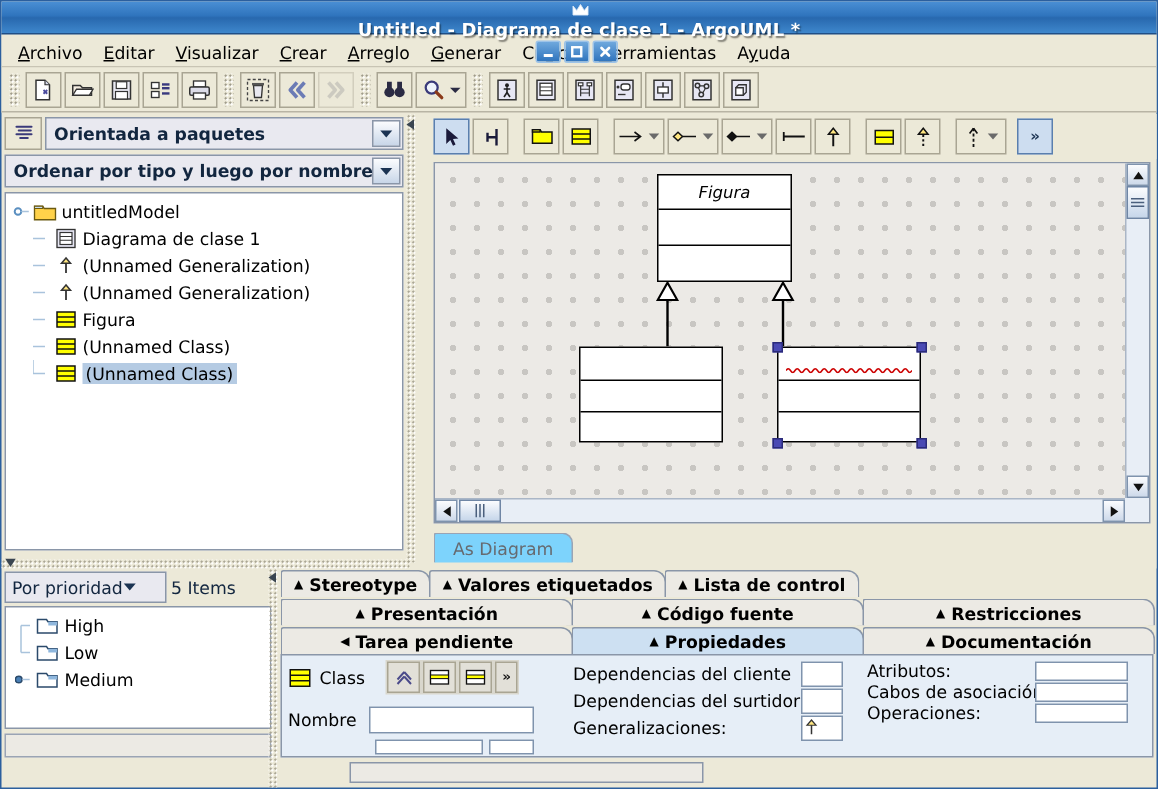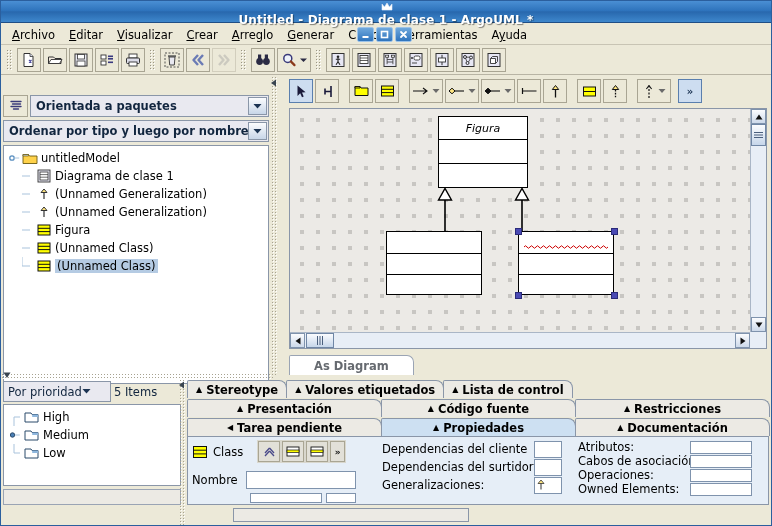--- a/index.html
+++ b/index.html
@@ -50,21 +50,21 @@
           background-position:1px 1px, 0px 0px; }
   .tbtn { width:24px; height:24px; margin:0 1px; background:#ece9d8;
           border:1px solid #a9a593; display:flex; align-items:center;
           justify-content:center; cursor:pointer; }
   .tbtn.disabled { opacity:.38; }
 
   
   .workarea { position:absolute; left:0; top:75px; right:0; bottom:0; }
 
   
-  .explorer { position:absolute; left:2px; top:19px; width:266px; height:295px; }
+  .explorer { position:absolute; left:2px; top:2px; width:266px; height:295px; }
   .combo-row { display:flex; gap:2px; margin-bottom:3px; }
   .combo { flex:1; height:22px; background:#e9e9f0;
            border:1px solid #8a96a8; display:flex; align-items:center;
            position:relative; }
   .combo span.lbl { padding-left:5px; font-size:11.5px; font-weight:bold;
                     color:#12263f; white-space:nowrap; overflow:hidden; }
   .combo .arrowbox { position:absolute; right:1px; top:1px; bottom:1px;
                      width:19px; background:linear-gradient(to bottom,#fbfcfe,#c8d6e8);
                      border:1px solid #8a96a8; display:flex;
                      align-items:center; justify-content:center; }
@@ -119,24 +119,24 @@
   .sb-arrow { width:15px; height:15px; background:linear-gradient(to bottom,#fbfcfe,#cdd9ea);
               border:1px solid #7f93ad; display:flex; align-items:center;
               justify-content:center; font-size:7px; color:#000; cursor:pointer; }
   .sb-thumb { background:linear-gradient(to bottom,#fbfcfe,#c6d6ea);
               border:1px solid #6f86a5; display:flex; align-items:center;
               justify-content:center; cursor:pointer; }
   .corner { position:absolute; right:0; bottom:0; width:16px; height:16px;
             background:#e8eef6; }
 
   .tabrow-diag { position:absolute; left:4px; bottom:4px; height:22px; right:4px; }
-  .astab { display:inline-flex; align-items:center; height:20px; padding:0 24px;
-           background:#ffffff; border:1px solid #9aa4b4;
+  .astab { display:inline-flex; align-items:center; height:20px; padding:0 12px;
+           background:#7dd3fc; border:1px solid #9aa4b4;
            border-bottom:none; border-radius:2px 7px 0 0;
-           font-size:11.5px; font-weight:bold; color:#666a70;
+           font-size:11.5px; font-weight:normal; color:#666a70;
            position:relative; top:2px; cursor:pointer; }
 
   
   .uclass { position:absolute; background:#fff; border:1.5px solid #000; }
   .uclass .crow { border-top:1.5px solid #000; }
   .uname { height:22px; display:flex; align-items:center; justify-content:center;
            font-size:11px; color:#000; }
   .uname.abstract { font-style:italic; font-family:"DejaVu Sans", sans-serif; }
   .handle { position:absolute; width:7px; height:7px; background:#4a4ab4;
             border:1px solid #2b2b7a; }
@@ -710,45 +710,45 @@
             <svg width="16" height="14" viewBox="0 0 16 14">
               <path d="M1 3h6l1 1.5h6V12H1z" fill="#fff" stroke="#2b4a6b" stroke-width="1"></path>
               <path d="M8.2 4.5H14V7H8.2z" fill="#8fb7dd"></path>
             </svg>
           </span>
           <span class="txt">High</span>
         </div>
         <div class="trow">
           <span class="twig">
             <svg width="14" height="18" viewBox="0 0 14 18">
+                <path d="M4 9h6M4 0v9" stroke="#a9c3dc" stroke-width="1" fill="none"></path>
+              </svg>
+          </span>
+          <span class="ico">
+            <svg width="16" height="14" viewBox="0 0 16 14">
+              <path d="M1 3h6l1 1.5h6V12H1z" fill="#fff" stroke="#2b4a6b" stroke-width="1"></path>
+              <path d="M8.2 4.5H14V7H8.2z" fill="#8fb7dd"></path>
+            </svg>
+          </span>
+          <span class="txt">Low</span>
+        </div>
+        <div class="trow">
+          <span class="twig">
+            <svg width="14" height="18" viewBox="0 0 14 18">
               <circle cx="2.5" cy="9" r="2.2" fill="#4a7fb5" stroke="#2b4a6b" stroke-width="1"></circle>
               <path d="M4.8 9h5" stroke="#a9c3dc" stroke-width="1"></path>
             </svg>
           </span>
           <span class="ico">
             <svg width="16" height="14" viewBox="0 0 16 14">
               <path d="M1 3h6l1 1.5h6V12H1z" fill="#fff" stroke="#2b4a6b" stroke-width="1"></path>
               <path d="M8.2 4.5H14V7H8.2z" fill="#8fb7dd"></path>
             </svg>
           </span>
           <span class="txt">Medium</span>
-        </div>
-        <div class="trow">
-          <span class="twig">
-            <svg width="14" height="18" viewBox="0 0 14 18">
-                <path d="M4 9h6M4 0v9" stroke="#a9c3dc" stroke-width="1" fill="none"></path>
-              </svg>
-          </span>
-          <span class="ico">
-            <svg width="16" height="14" viewBox="0 0 16 14">
-              <path d="M1 3h6l1 1.5h6V12H1z" fill="#fff" stroke="#2b4a6b" stroke-width="1"></path>
-              <path d="M8.2 4.5H14V7H8.2z" fill="#8fb7dd"></path>
-            </svg>
-          </span>
-          <span class="txt">Low</span>
         </div>
       </div>
       <div class="todo-status"></div>
     </div>
 
     <div class="vsplit" style="left:178px;top:303px;bottom:0">
       <div class="collapse-arrow" style="left:-1px;top:2px">
         <svg width="7" height="8" viewBox="0 0 7 8">
             <path d="M6 0.5 L1 4 L6 7.5Z" fill="#3a4550"></path>
           </svg>
@@ -873,24 +873,20 @@
               <div class="pfield" style="width:62px;height:13px"></div>
             </div>
             <div style="display:flex;align-items:center;height:14px">
               <span class="plabel" style="width:112px">Cabos de asociación</span>
               <div class="pfield" style="width:62px;height:13px"></div>
             </div>
             <div style="display:flex;align-items:center;height:14px">
               <span class="plabel" style="width:112px">Operaciones:</span>
               <div class="pfield" style="width:62px;height:13px"></div>
             </div>
-            <div style="display:flex;align-items:center;height:14px">
-              <span class="plabel" style="width:112px">Owned Elements:</span>
-              <div class="pfield" style="width:62px;height:13px"></div>
-            </div>
           </div>
         </div>
       </div>
 
       <div class="statusbar">
         <div class="status-field"></div>
       </div>
     </div>
 
   </div>

